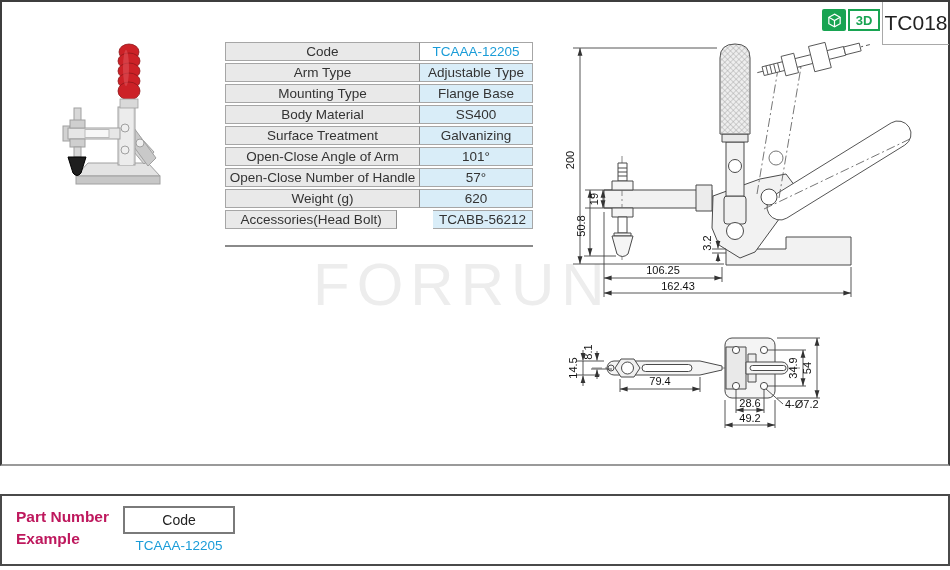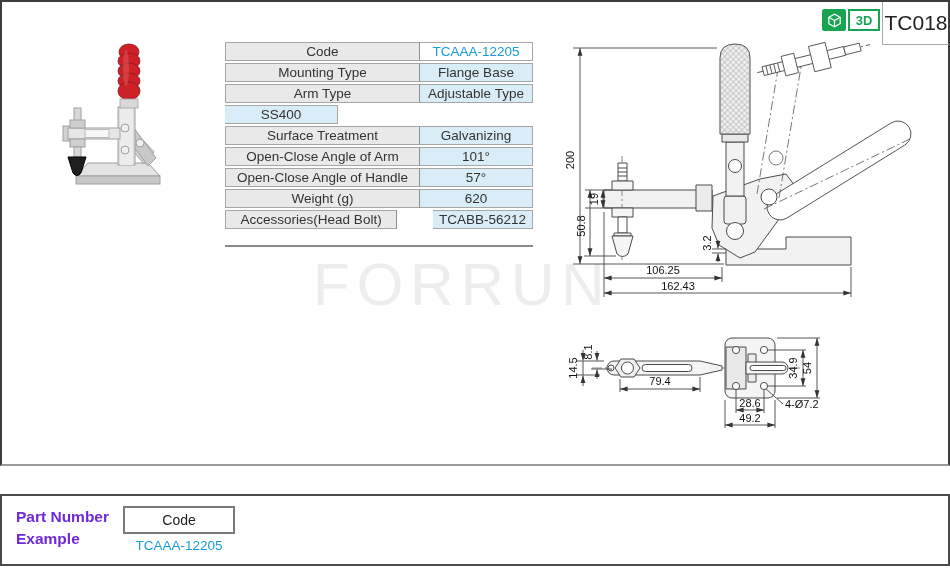--- a/index.html
+++ b/index.html
@@ -25,21 +25,21 @@
   .spec .c{box-sizing:border-box;border:1px solid #a6a6a6;display:flex;align-items:center;justify-content:center;
     font-size:13.5px;line-height:17px;white-space:nowrap;}
   .spec .lab{width:195px;background:#e9e9e9;border-right:1px solid #8f8f8f;color:#333;}
   .spec .val{width:113px;background:#d9edf8;border-left:none;color:#333;}
   .spec .row:first-child .val{background:#fff;color:#1a9cd8;}
   
   .photo{position:absolute;left:30px;top:28px;}
   .drawing{position:absolute;left:555px;top:30px;}
   .drawing text{font-family:"Liberation Sans",sans-serif;font-size:11px;fill:#111;}
   
-  .pn-title{position:absolute;left:16px;top:506px;font-size:15.5px;font-weight:bold;color:#6d28d9;line-height:22px;}
+  .pn-title{position:absolute;left:16px;top:506px;font-size:15.5px;font-weight:bold;color:#be185d;line-height:22px;}
   .code-box{position:absolute;left:123px;top:506px;width:112px;height:28px;box-sizing:border-box;
     border:2px solid #7a7a7a;display:flex;align-items:center;justify-content:center;font-size:14px;color:#222;background:#fff;}
   .pn-code{position:absolute;left:123px;top:538px;width:112px;text-align:center;font-size:13.5px;color:#1a9cd8;}
 </style>
 </head>
 <body>
 
 <div class="page">
 
   <div class="top-box"></div>
@@ -76,40 +76,41 @@
       <rect x="90" y="71" width="18" height="9" fill="#d9d9d9" stroke="#a0a0a0"></rect>
     </g>
   </svg>
 
   <div class="spec">
     <div class="row">
         <div class="c lab">Code</div>
         <div class="c val">TCAAA-12205</div>
       </div>
     <div class="row">
+        <div class="c lab">Arm Type</div>
+        <div class="c val">Adjustable Type</div>
+      </div>
+    <div class="row">
         <div class="c lab">Mounting Type</div>
         <div class="c val">Flange Base</div>
       </div>
     <div class="row">
-        <div class="c lab">Arm Type</div>
-        <div class="c val">Adjustable Type</div>
-      </div>
-    <div class="row">
+        <div class="c lab">Body Material</div>
         <div class="c val">SS400</div>
       </div>
     <div class="row">
         <div class="c lab">Surface Treatment</div>
         <div class="c val">Galvanizing</div>
       </div>
     <div class="row">
         <div class="c lab">Open-Close Angle of Arm</div>
         <div class="c val">101°</div>
       </div>
     <div class="row">
-        <div class="c lab">Open-Close Angle of Handle</div>
+        <div class="c lab">Open-Close Number of Handle</div>
         <div class="c val">57°</div>
       </div>
     <div class="row">
         <div class="c lab">Weight (g)</div>
         <div class="c val">620</div>
       </div>
     <div class="row">
         <div class="c lab">Accessories(Head Bolt)</div>
         <div class="c val">TCABB-56212</div>
       </div>

